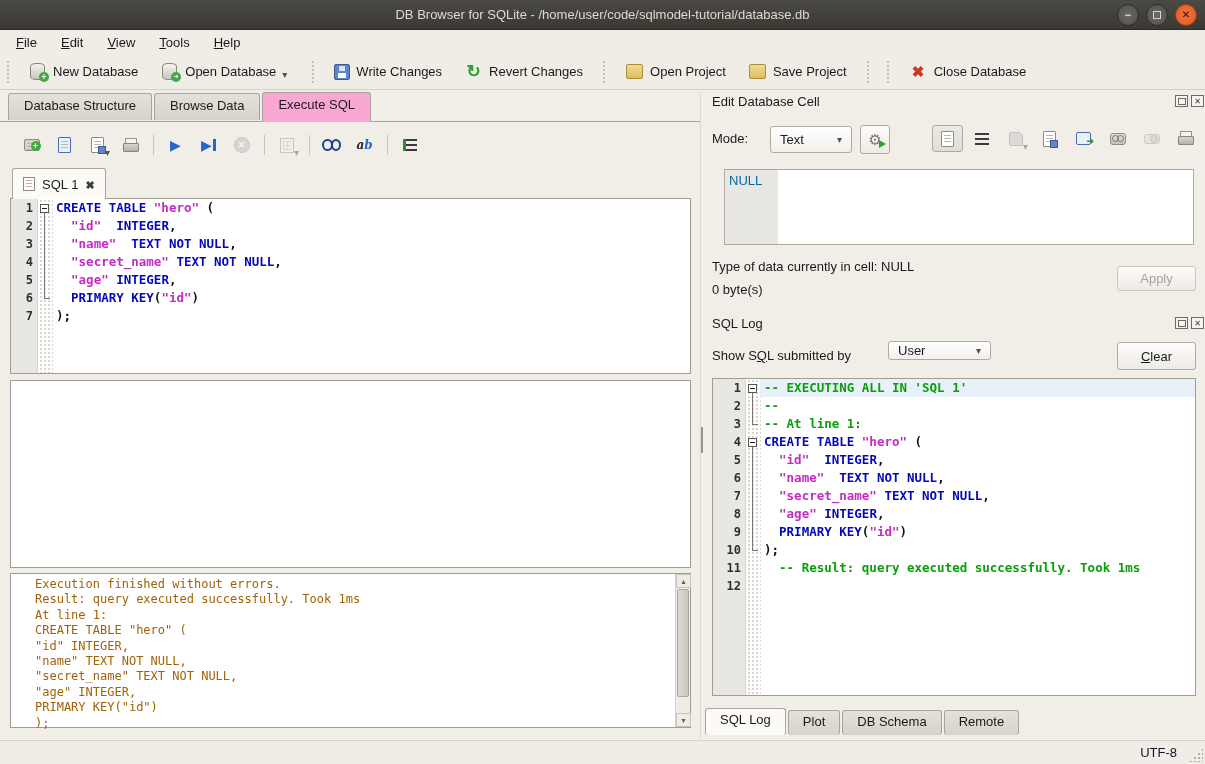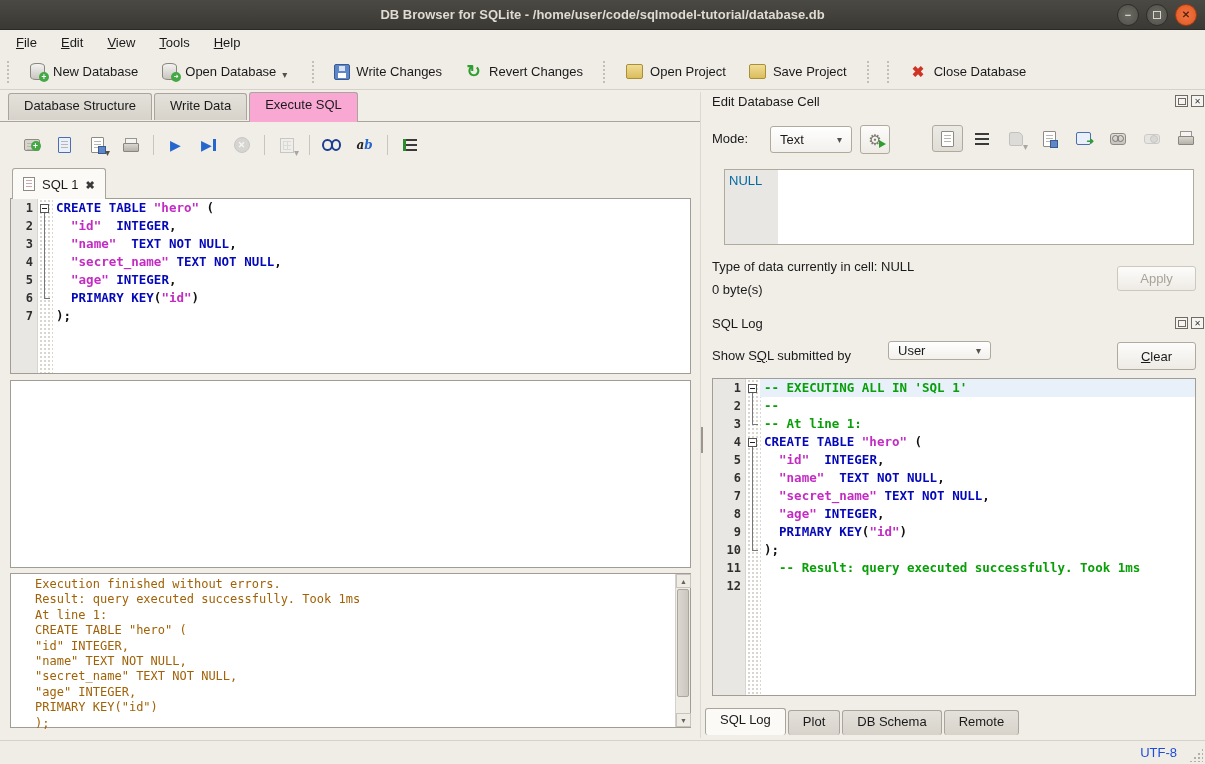--- a/index.html
+++ b/index.html
@@ -12,21 +12,21 @@
   *{box-sizing:border-box;margin:0;padding:0}
   html,body{width:1205px;height:764px}
   body{font-family:"Liberation Sans",sans-serif;font-size:13px;color:#1a1a1a;
        background:var(--ui-bg);position:relative;overflow:hidden}
   u{text-decoration:underline}
 
   
   #titlebar{position:absolute;left:0;top:0;width:1205px;height:30px;
     background:linear-gradient(#4a4943,#3a3934);border-bottom:1px solid #2b2a26;
     display:flex;align-items:center;justify-content:center}
-  #win-title{color:#dfdbd2;font-weight:bold;font-size:13px}
+  #win-title{color:#dfdbd2;font-weight:normal;font-size:13px}
   #win-controls{position:absolute;right:8px;top:4px;display:flex;gap:7px}
   .wbtn{width:22px;height:22px;border-radius:50%;display:flex;align-items:center;
     justify-content:center;background:radial-gradient(#6a6962,#504f49);
     border:1px solid #2e2d29;color:#d8d4cc;font-size:11px;line-height:1}
   .wbtn.close{background:radial-gradient(#f07746,#e1571f);color:#5c2410;border-color:#a03c12}
   .wbtn .sq{width:8px;height:8px;border:1.5px solid #d8d4cc;display:block}
   .wbtn.min::before{content:"−";font-weight:bold}
   .wbtn.close::before{content:"✕";font-weight:bold;font-size:10px}
 
   
@@ -217,21 +217,21 @@
   .stripbtn.disabled{opacity:.45;filter:grayscale(1)}
   .stripbtn .caret{position:absolute;right:-2px;bottom:-1px}
   #cell-box{position:absolute;left:724px;top:169px;width:470px;height:76px;background:#fff;
     border:1px solid var(--bord2)}
   #cell-gut{position:absolute;left:0;top:0;bottom:0;width:53px;background:var(--gut)}
   #cell-text{position:absolute;left:4px;top:3px;font-size:13px;color:#0369a1}
 
   
   #statusbar{position:absolute;left:0;top:740px;width:1205px;height:24px;background:var(--ui-bg2);
     border-top:1px solid #d6d2c9;display:flex;align-items:center;justify-content:flex-end;
-    padding-right:28px;color:#1d4ed8}
+    padding-right:28px;color:#0f172a}
   #grip{position:absolute;right:2px;bottom:2px;width:14px;height:14px;
     background-image:radial-gradient(#b3aea6 1px,transparent 1px);background-size:4px 4px;
     clip-path:polygon(100% 0,100% 100%,0 100%)}
 </style>
 </head>
 <body>
 
 <div id="titlebar" data-name="title-bar">
   <span id="win-title" data-name="window-title">DB Browser for SQLite - /home/user/code/sqlmodel-tutorial/database.db</span>
   <span id="win-controls" data-name="window-controls">
@@ -287,21 +287,21 @@
     <span class="tsep" data-name="toolbar-separator"></span>
     <span class="tsep" data-name="toolbar-separator"></span>
     <div class="tbtn" data-name="close-database-button">
       <span class="ic" data-name="close-database-icon"></span>
       <span data-name="toolbar-button-label">Close Database</span>
     </div>
   </div>
 
 <div id="main-tabs" data-name="main-tab-bar">
     <div class="tab" data-name="tab-database-structure">Database Structure</div>
-    <div class="tab" data-name="tab-browse-data">Write Data</div>
+    <div class="tab" data-name="tab-browse-data">Browse Data</div>
     <div class="tab active" data-name="tab-execute-sql">Execute SQL</div>
   </div>
 
 <div id="sql-toolbar" data-name="sql-toolbar">
     <span class="iconbtn" data-name="new-tab-button">
       <span class="ic doc" data-name="new-tab-icon">
         <span class="badge">+</span>
       </span>
     </span>
     <span class="iconbtn" data-name="open-sql-button">

